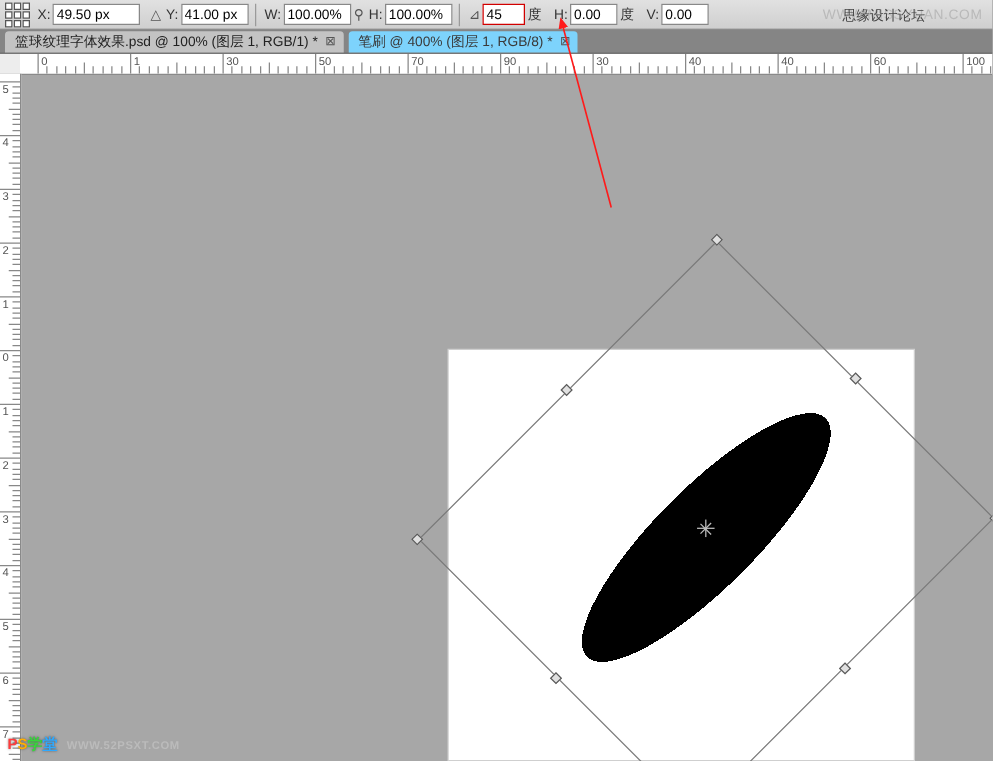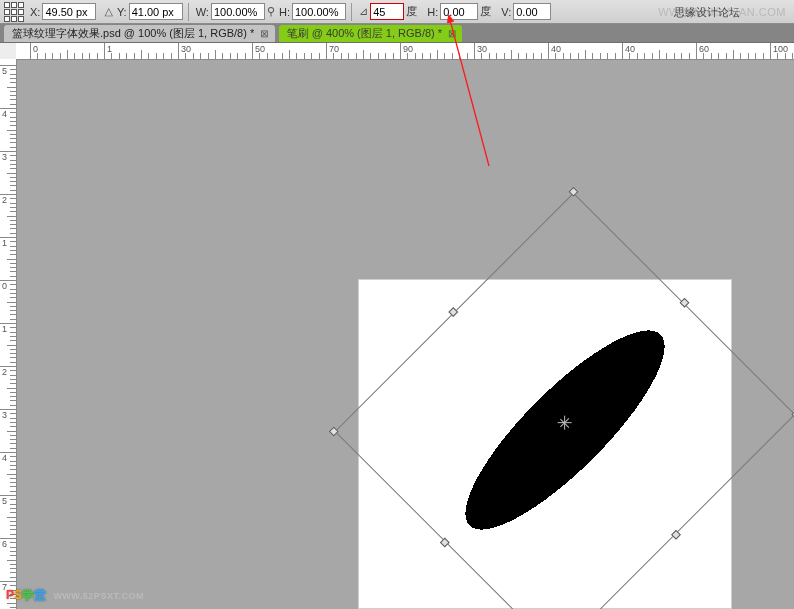--- a/index.html
+++ b/index.html
@@ -12,21 +12,21 @@
   .highlight-inp{border:1px solid #d00000;background:#fff;}
   .sep{width:1px;height:18px;background:#9a9a9a;margin:0 5px;}
   .clip-icon{color:#555;margin:0 2px;cursor:pointer;}
   .toolbar-unit{display:flex;align-items:center;}
   .site{margin-left:auto;margin-right:6px;color:#b9b9b9;letter-spacing:.5px;font-size:11px;}
   .overlay-txt{position:absolute;left:674px;top:5px;font-size:11px;color:#444;z-index:4;pointer-events:none;}
 
   .tabstrip{height:18px;background:#858585;border-bottom:1px solid #6e6e6e;display:flex;align-items:center;padding-left:4px;gap:4px;position:relative;z-index:3;}
   .tab{height:17px;display:flex;align-items:center;padding:0 6px 0 8px;font-size:11px;border-top-left-radius:3px;border-top-right-radius:3px;}
   .tab.active{background:#c3c3c3;color:#222;}
-  .tab.inactive{background:#84cc16;color:#3a3a3a;}
+  .tab.inactive{background:#7dd3fc;color:#3a3a3a;}
   .tab .close{margin-left:6px;color:#555;font-size:10px;cursor:pointer;}
 
   .workspace{position:absolute;left:0;top:43px;right:0;bottom:0;background:#a7a7a7;}
   .h-ruler{position:absolute;left:16px;top:0;right:0;height:16px;background:#fff;border-bottom:1px solid #8a8a8a;overflow:hidden;}
   .h-ruler .ticks{position:relative;height:100%;}
   .h-ruler .tick{position:absolute;top:0;height:100%;border-left:1px solid #888;}
   .h-ruler .tick.major{height:100%;}
   .h-ruler .tick.major span{position:absolute;left:2px;top:1px;font-size:9px;color:#555;}
   .h-ruler .tick.minor{height:6px;top:10px;}
   .h-ruler .tick.mid{height:9px;top:7px;}
@@ -71,21 +71,21 @@
       <span></span>
       <span></span>
       <span></span>
       <span></span>
       <span></span>
       <span></span>
       <span></span>
   </div>
   <div class="toolbar-unit">
     <span class="lbl">X:</span>
-    <input class="inp" style="width: 54px;" value="49.50 px">
+    <input class="inp" style="width: 70px;" value="49.50 px">
   </div>
   <div class="toolbar-unit" style="margin-left:6px">
     <span class="lbl" style="color:#555">△</span>
     <span class="lbl">Y:</span>
     <input class="inp" style="width: 54px;" value="41.00 px">
   </div>
   <div class="sep"></div>
   <div class="toolbar-unit">
     <span class="lbl">W:</span>
     <input class="inp" style="width: 54px;" value="100.00%">
@@ -109,21 +109,21 @@
   <div class="toolbar-unit" style="margin-left:6px">
     <span class="lbl">V:</span>
     <input class="inp" style="width: 38px;" value="0.00">
   </div>
   <span class="site">WWW.MISSYUAN.COM</span>
 </div>
 <span class="overlay-txt">思缘设计论坛</span>
 
 <div class="tabstrip">
   <div class="tab active">
-    <span>篮球纹理字体效果.psd @ 100% (图层 1, RGB/8) *</span>
+    <span>篮球纹理字体效果.psd @ 100% (图层 1, RGB/1) *</span>
     <span class="close">⊠</span>
   </div>
   <div class="tab inactive">
     <span>笔刷 @ 400% (图层 1, RGB/8) *</span>
     <span class="close">⊠</span>
   </div>
 </div>
 
 <div class="workspace">
   <div class="ruler-corner"></div>

